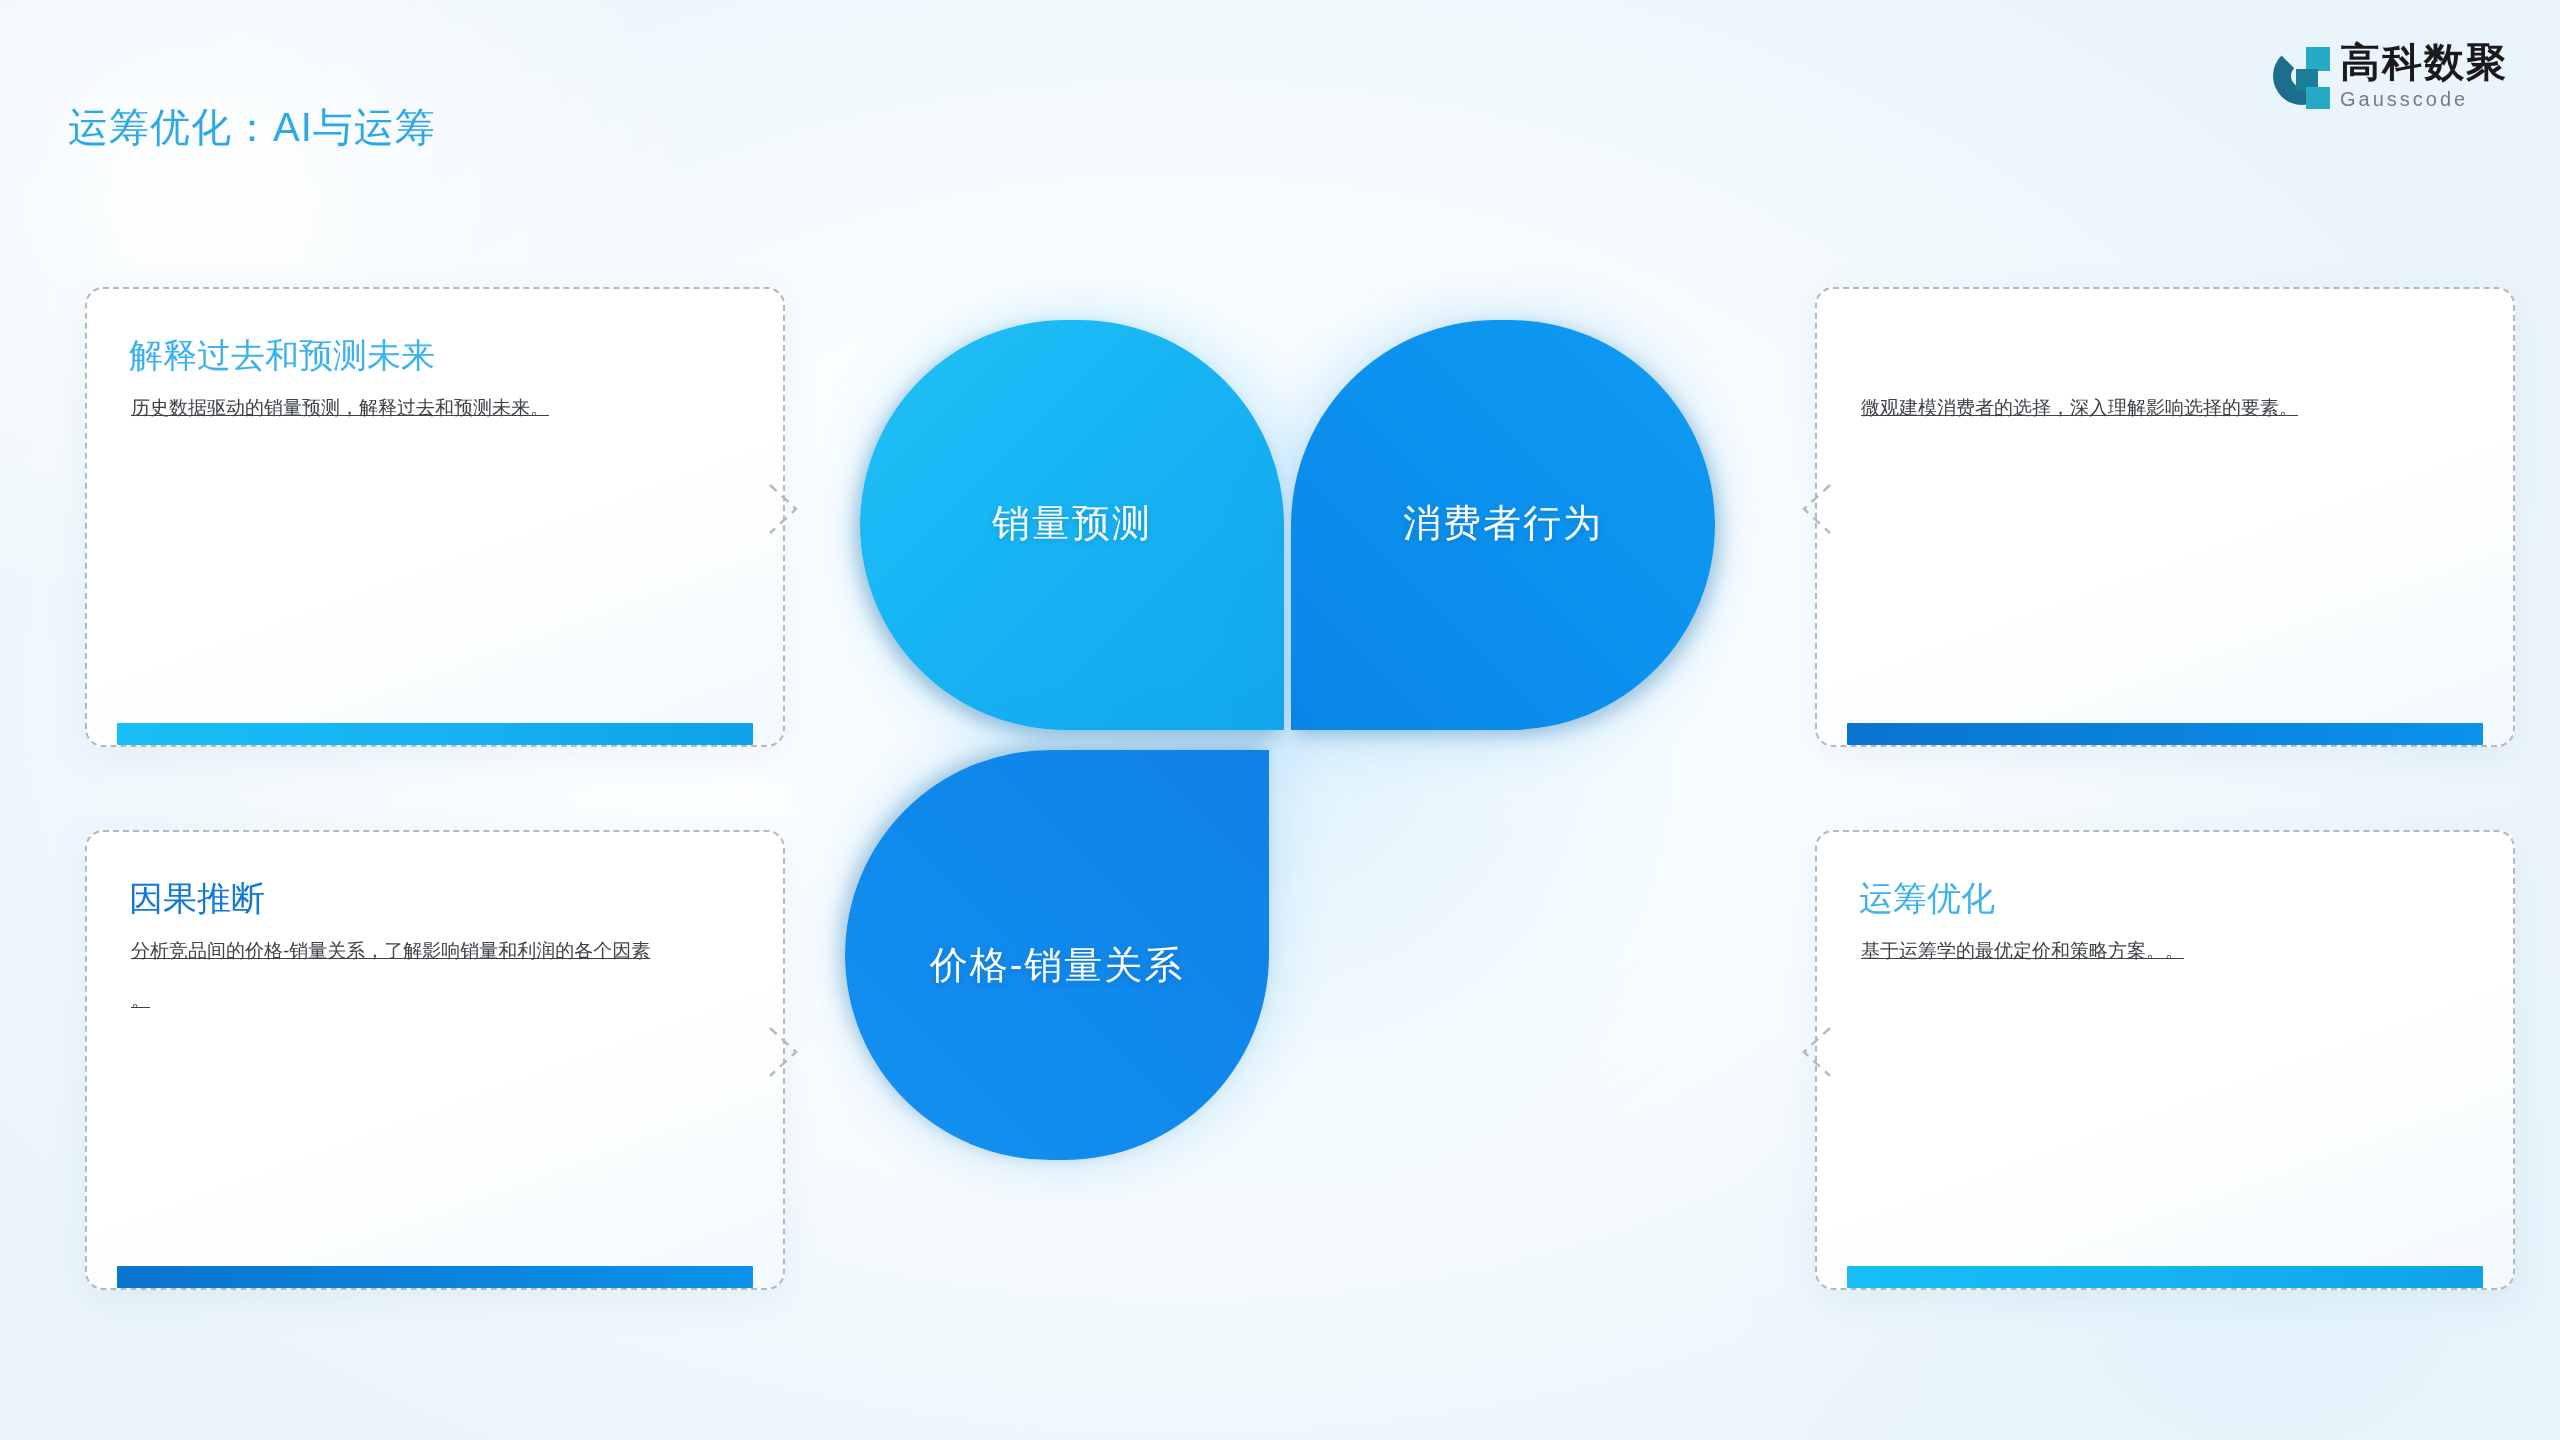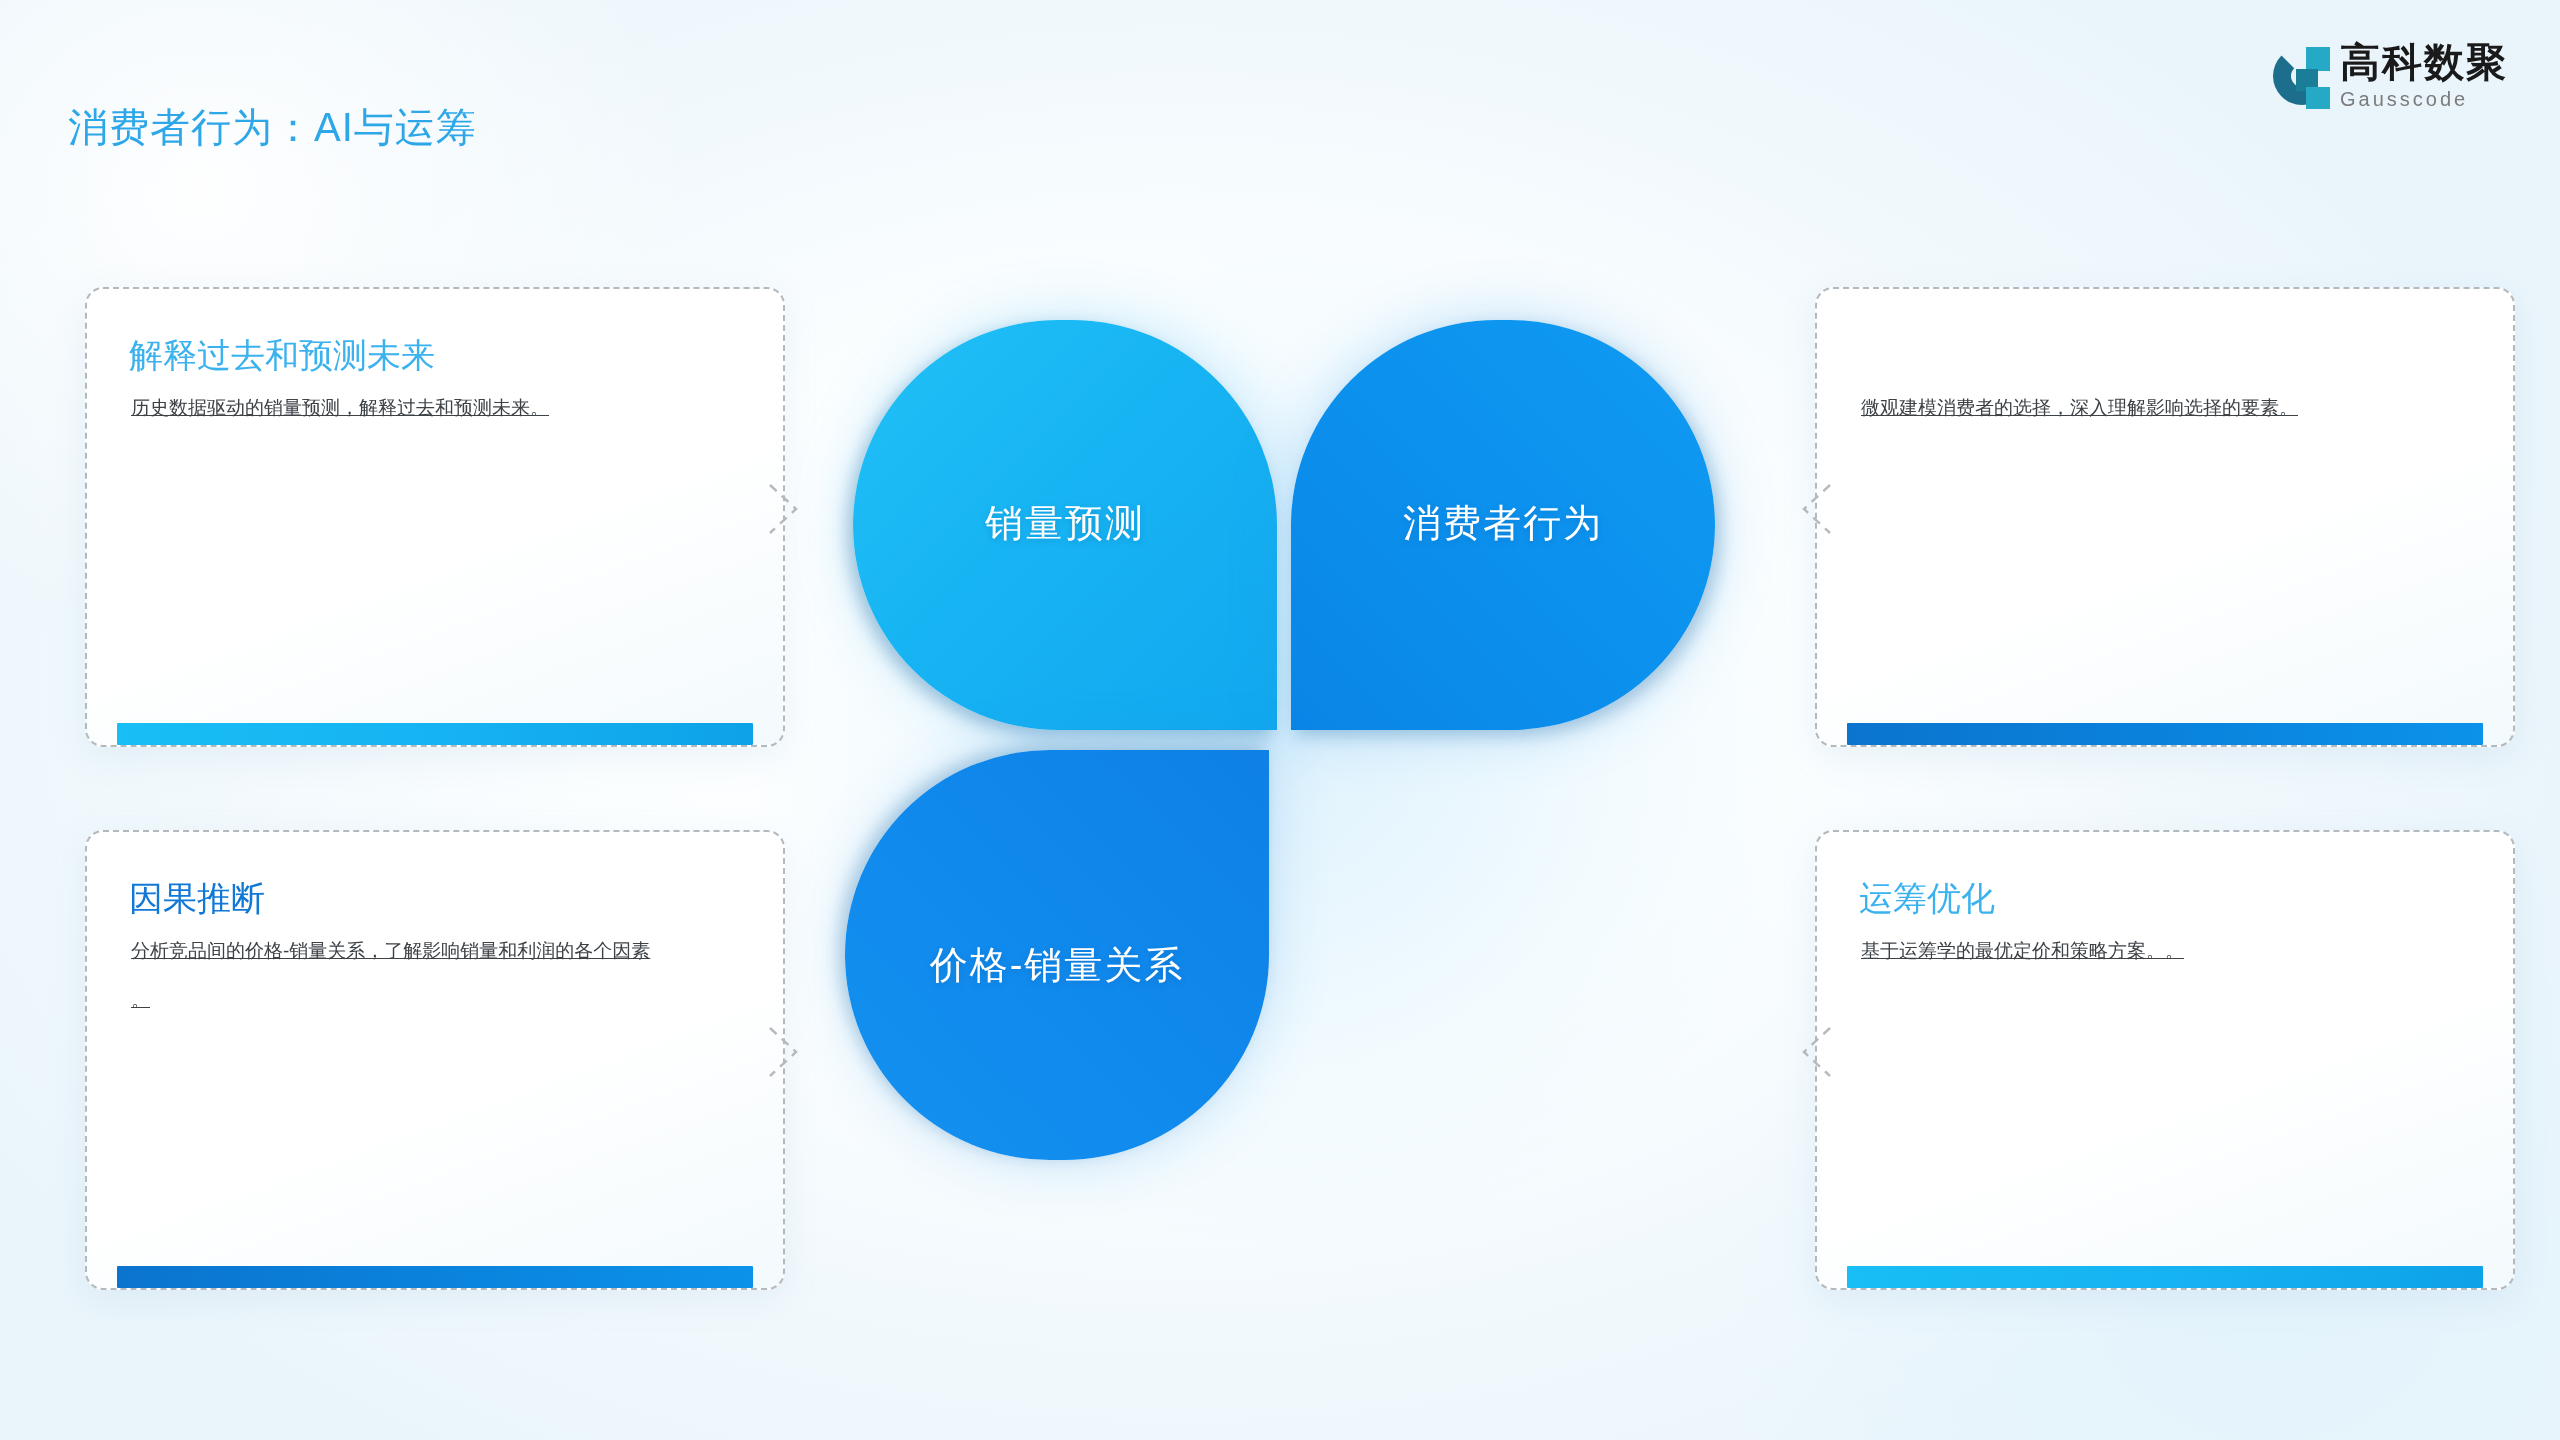--- a/index.html
+++ b/index.html
@@ -115,21 +115,21 @@
     width: 100%;
     text-align: center;
     color: #ffffff;
     font-size: 38px;
     letter-spacing: 2px;
     white-space: nowrap;
     text-shadow: 0 2px 6px rgba(0,60,120,.22);
   }
   
   #petal-tl {
-    left: 8px; top: 0;
+    left: 15px; top: 0;
     border-radius: 212px 212px 0 212px;
     background: linear-gradient(135deg, #21C1F7 0%, #17B4F3 45%, #12A8EF 100%);
     box-shadow: -6px 6px 16px rgba(10,90,150,.30), 0 0 60px rgba(60,180,240,.28);
   }
   #petal-tl .petal-label { top: 178px; }
   
   #petal-tr {
     right: 0; top: 0;
     border-radius: 212px 212px 212px 0;
     background: linear-gradient(225deg, #0F9BF2 0%, #0C92EE 45%, #0A85E6 100%);
@@ -161,21 +161,21 @@
   }
 </style>
 </head>
 <body>
 
 <div id="slide">
 
   <div class="bg-glow-tl"></div>
   <div class="bg-glow-br"></div>
 
-  <div class="slide-title">消费者行为：AI与运筹</div>
+  <div class="slide-title">运筹优化：AI与运筹</div>
 
   <div class="logo">
     <div class="logo-mark">
       <svg width="74" height="66" viewBox="0 0 74 66">
         <path d="M36 4 A29 29 0 1 0 36 62 L36 44 A11 11 0 1 1 36 22 Z" fill="#1C6E8C" transform="rotate(-45 36 33)"></path>
         <rect x="40" y="4" width="24" height="24" fill="#25A9C4"></rect>
         <rect x="30" y="26" width="22" height="22" fill="#1A7E99"></rect>
         <rect x="40" y="44" width="24" height="22" fill="#25A9C4"></rect>
       </svg>
     </div>

